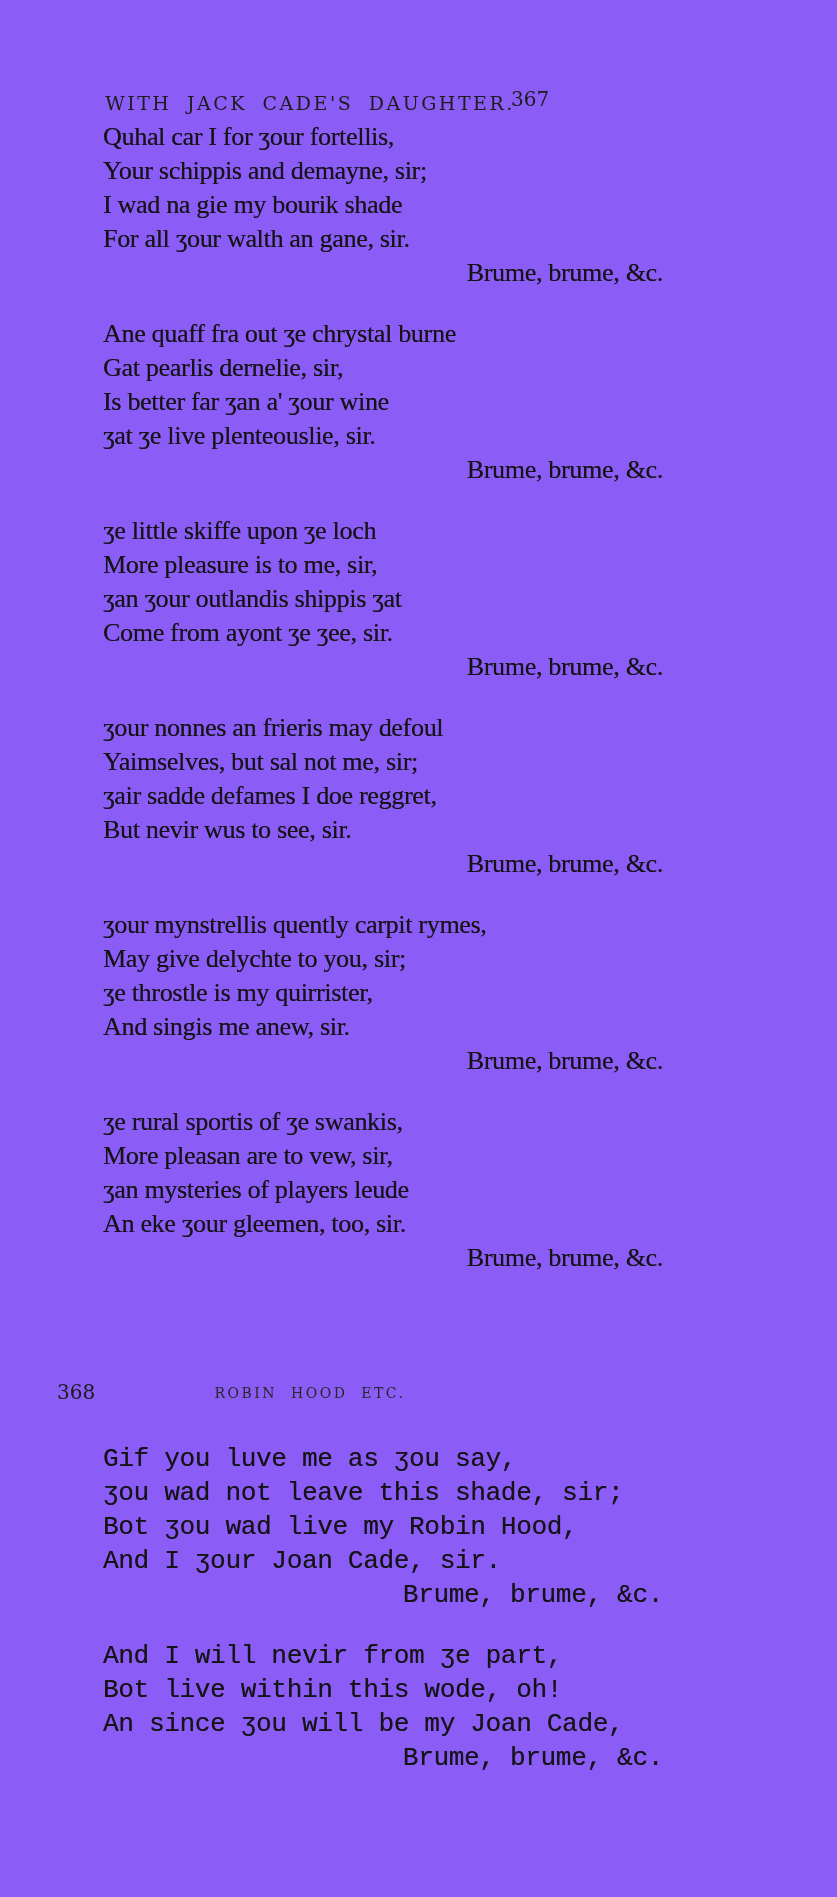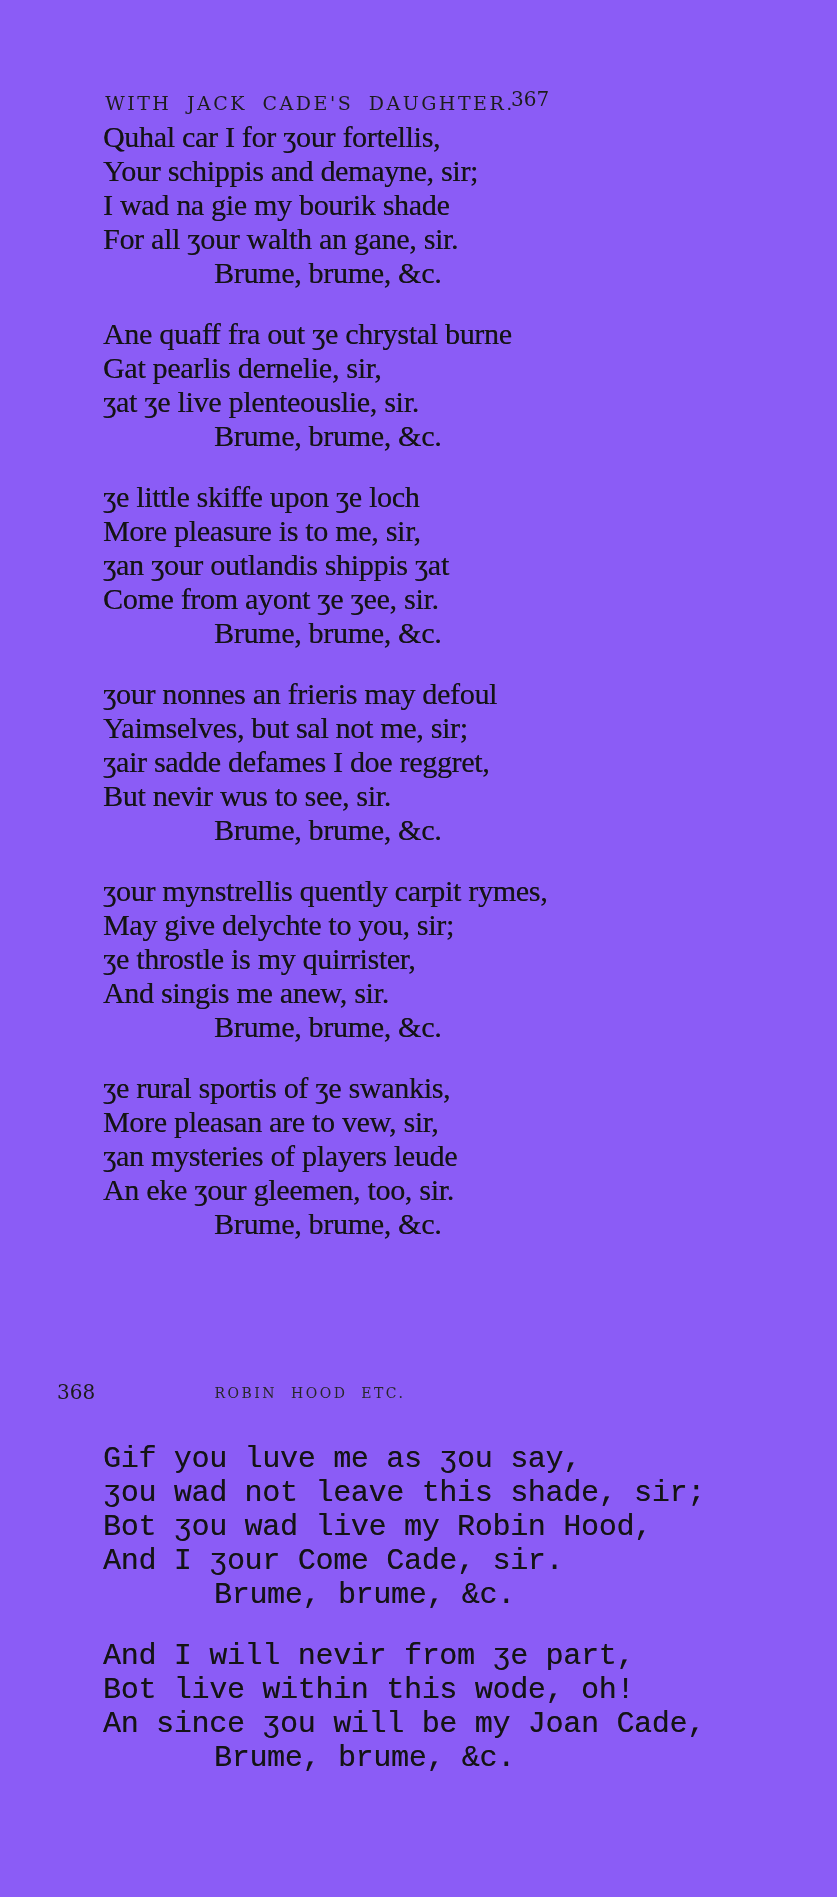--- a/index.html
+++ b/index.html
@@ -45,28 +45,29 @@
     left: 103px;
     width: 560px;
   }
   .p1-body { top: 120px; }
   .p2-body { top: 1442px; font-family: Liberation Mono, monospace; }
   .stanza {
     margin: 0 0 27px 0;
     padding: 0;
   }
   .poem-line {
-    font-size: 30px;
+    font-size: 26px;
     line-height: 34px;
     letter-spacing: -0.3px;
     white-space: nowrap;
     text-shadow: 0.25px 0.25px 0 rgba(0,0,0,0.55);
   }
   .refrain-line {
     margin-left: 111px;
+    text-align: right;
   }
 </style>
 </head>
 <body>
 
 <div class="canvas">
 
   <section>
     <div class="hdr-title p1-title">WITH JACK CADE'S DAUGHTER.</div>
     <div class="hdr-num p1-num">367</div>
@@ -77,20 +78,21 @@
         <div class="poem-line">Quhal car I for ʒour fortellis,</div>
         <div class="poem-line">Your schippis and demayne, sir;</div>
         <div class="poem-line">I wad na gie my bourik shade</div>
         <div class="poem-line">For all ʒour walth an gane, sir.</div>
         <div class="poem-line refrain-line">Brume, brume, &amp;c.</div>
       </div>
 
       <div class="stanza">
         <div class="poem-line">Ane quaff fra out ʒe chrystal burne</div>
         <div class="poem-line">Gat pearlis dernelie, sir,</div>
+        <div class="poem-line">Is better far ʒan a' ʒour wine</div>
         <div class="poem-line">ʒat ʒe live plenteouslie, sir.</div>
         <div class="poem-line refrain-line">Brume, brume, &amp;c.</div>
       </div>
 
       <div class="stanza">
         <div class="poem-line">ʒe little skiffe upon ʒe loch</div>
         <div class="poem-line">More pleasure is to me, sir,</div>
         <div class="poem-line">ʒan ʒour outlandis shippis ʒat</div>
         <div class="poem-line">Come from ayont ʒe ʒee, sir.</div>
         <div class="poem-line refrain-line">Brume, brume, &amp;c.</div>
@@ -126,21 +128,21 @@
   <section>
     <div class="hdr-num p2-num">368</div>
     <div class="hdr-title p2-title">ROBIN HOOD ETC.</div>
 
     <div class="poem-body p2-body">
 
       <div class="stanza">
         <div class="poem-line">Gif you luve me as ʒou say,</div>
         <div class="poem-line">ʒou wad not leave this shade, sir;</div>
         <div class="poem-line">Bot ʒou wad live my Robin Hood,</div>
-        <div class="poem-line">And I ʒour Come Cade, sir.</div>
+        <div class="poem-line">And I ʒour Joan Cade, sir.</div>
         <div class="poem-line refrain-line">Brume, brume, &amp;c.</div>
       </div>
 
       <div class="stanza">
         <div class="poem-line">And I will nevir from ʒe part,</div>
         <div class="poem-line">Bot live within this wode, oh!</div>
         <div class="poem-line">An since ʒou will be my Joan Cade,</div>
         <div class="poem-line refrain-line">Brume, brume, &amp;c.</div>
       </div>
 

